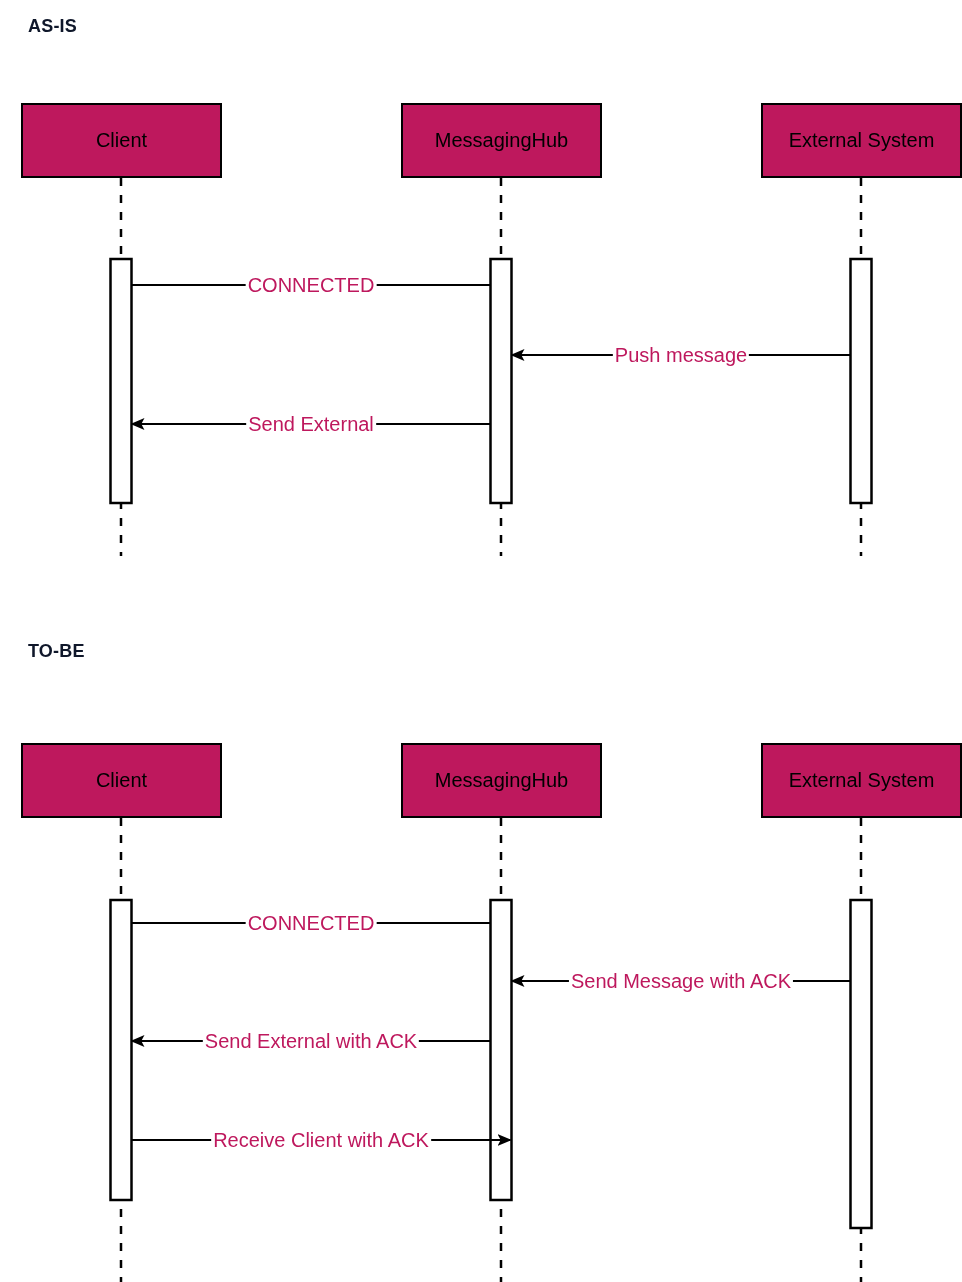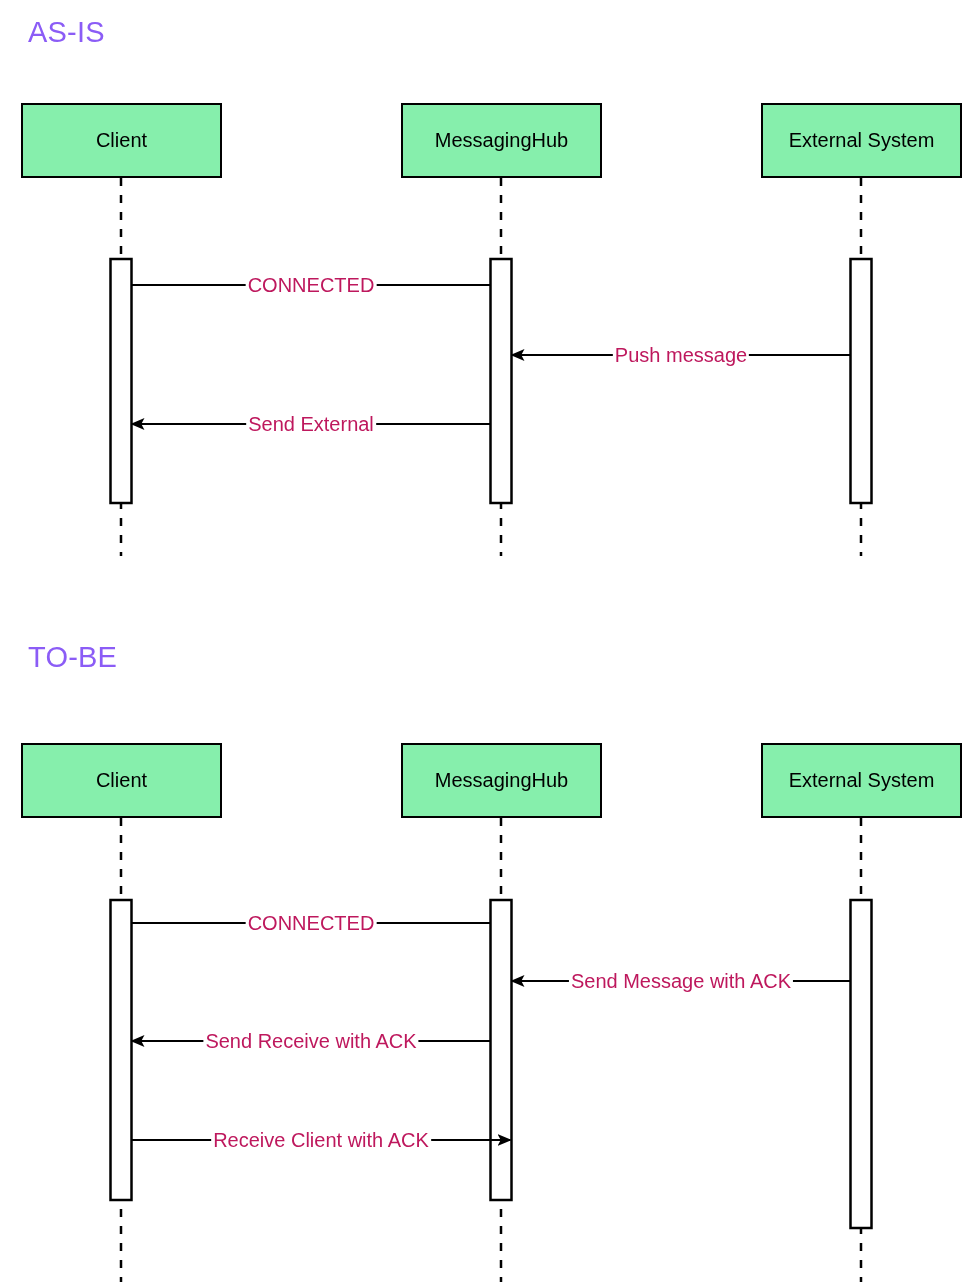--- a/index.html
+++ b/index.html
@@ -13,38 +13,38 @@
   }
   #page {
     position: relative;
     width: 962px;
     height: 1282px;
     background: #ffffff;
     overflow: hidden;
   }
   .section-title {
     position: absolute;
-    font-weight: normal;
-    font-size: 29px;
+    font-weight: bold;
+    font-size: 18px;
     letter-spacing: 0.2px;
-    color: #8b5cf6;
+    color: #0f172a;
     white-space: nowrap;
   }
   .svg-layer {
     position: absolute;
     left: 0;
     top: 0;
     width: 962px;
     height: 1282px;
   }
   .lifeline-box {
     position: absolute;
     box-sizing: border-box;
     border: 2px solid #000000;
-    background: #86efac;
+    background: #be185d;
     display: flex;
     align-items: center;
     justify-content: center;
   }
   .lifeline-label {
     font-size: 20px;
     color: #000000;
     white-space: nowrap;
   }
   .msg-label {
@@ -122,17 +122,17 @@
         <line x1="131.5" y1="1140" x2="510.5" y2="1140" stroke="#000000" stroke-width="2.2" marker-end="url(#arrow-right)"></line>
       </g>
   </svg>
 
   <div id="label-layer">
       <div class="msg-label" style="left: 311px; top: 285px;">CONNECTED</div>
       <div class="msg-label" style="left: 681px; top: 355px;">Push message</div>
       <div class="msg-label" style="left: 311px; top: 424px;">Send External</div>
       <div class="msg-label" style="left: 311px; top: 923px;">CONNECTED</div>
       <div class="msg-label" style="left: 681px; top: 981px;">Send Message with ACK</div>
-      <div class="msg-label" style="left: 311px; top: 1041px;">Send Receive with ACK</div>
+      <div class="msg-label" style="left: 311px; top: 1041px;">Send External with ACK</div>
       <div class="msg-label" style="left: 321px; top: 1140px;">Receive Client with ACK</div>
     </div>
 
 </div>
 
 </body></html>

